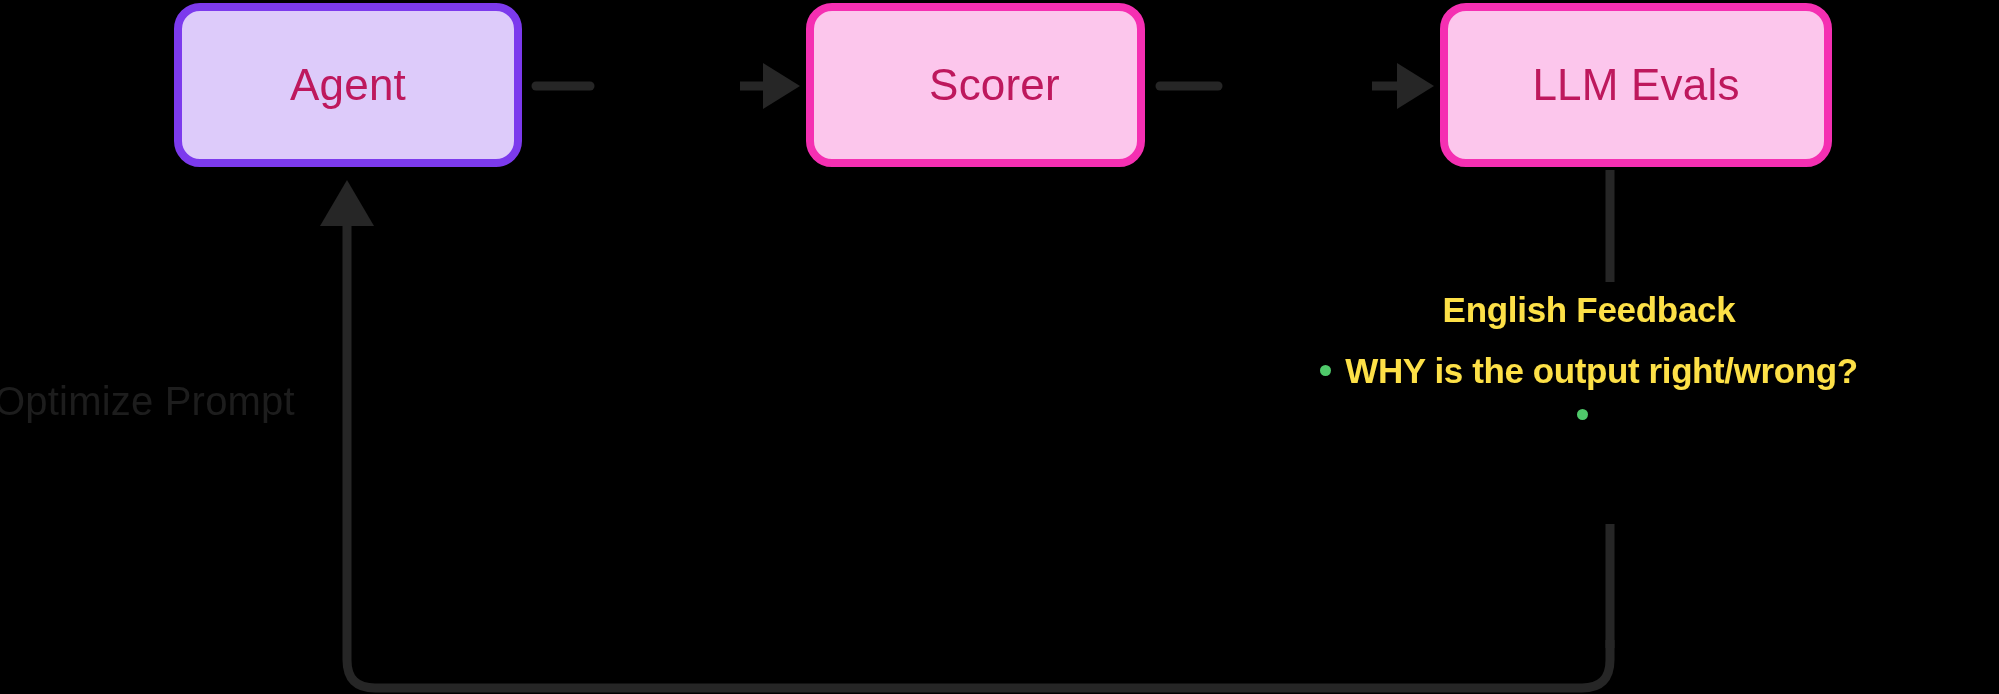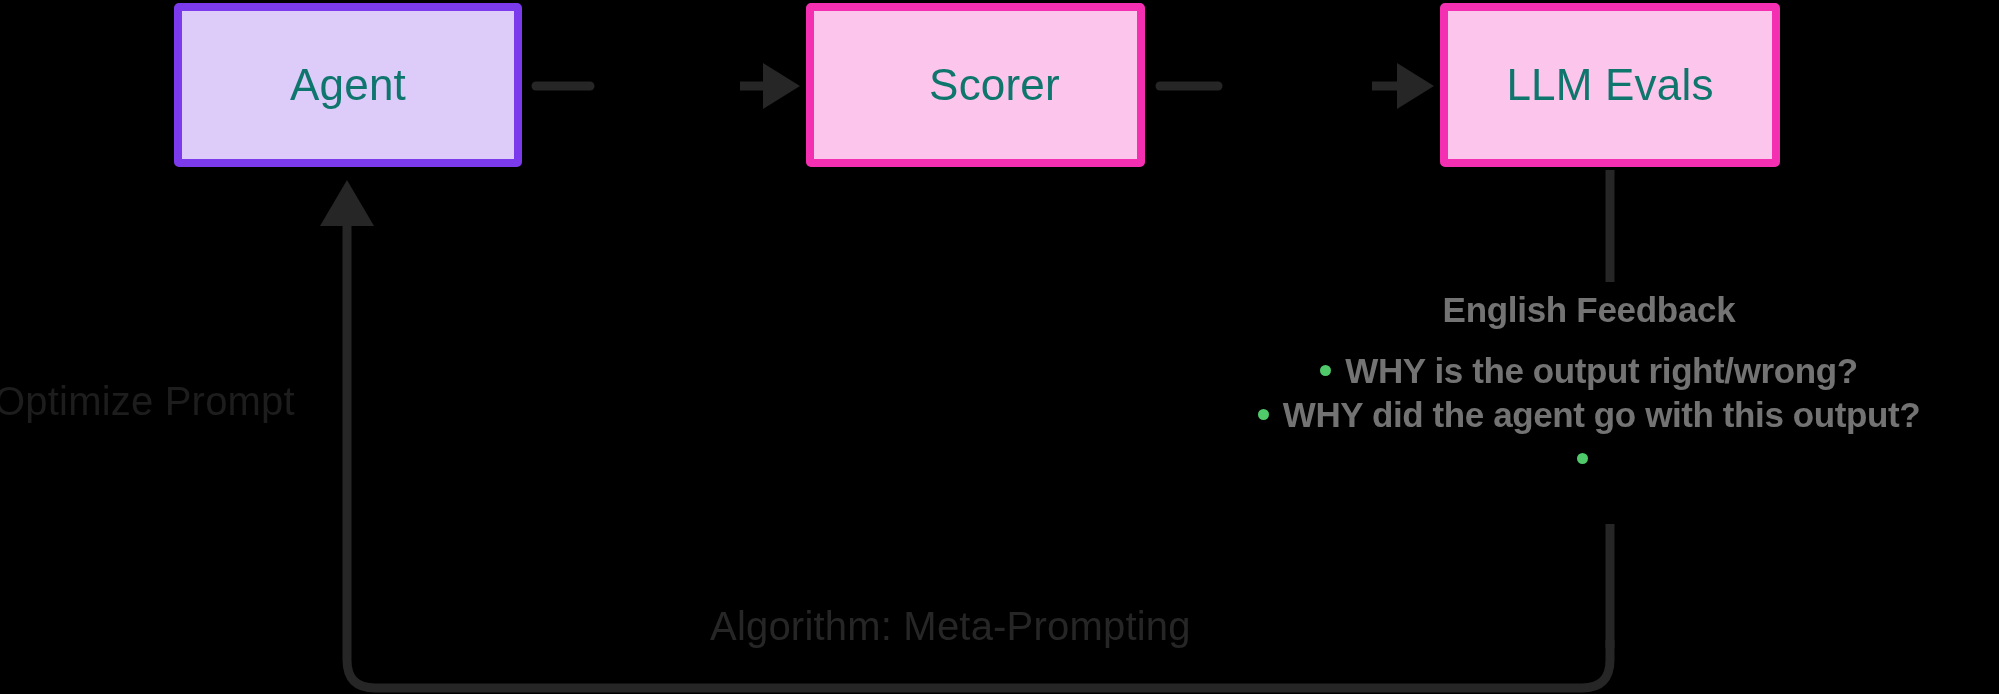--- a/index.html
+++ b/index.html
@@ -28,27 +28,27 @@
     pointer-events: none;
   }
 
   
   .node {
     position: absolute;
     box-sizing: border-box;
     display: flex;
     align-items: center;
     justify-content: center;
-    border-radius: 5px;
+    border-radius: 26px;
     border-style: solid;
     border-width: 8px;
     font-size: 44px;
     font-weight: 400;
     letter-spacing: 0.2px;
-    color: #0f766e;
+    color: #be185d;
   }
   #node-agent {
     left: 174px;
     top: 3px;
     width: 348px;
     height: 164px;
     background: #ddcbfa;
     border-color: #7c3aed;
   }
   #node-scorer {
@@ -56,21 +56,21 @@
     top: 3px;
     width: 339px;
     height: 164px;
     background: #fcc6ec;
     border-color: #f52fb2;
     padding-left: 38px;
   }
   #node-llm-evals {
     left: 1440px;
     top: 3px;
-    width: 340px;
+    width: 392px;
     height: 164px;
     background: #fcc6ec;
     border-color: #f52fb2;
   }
 
   
   .label {
     position: absolute;
     white-space: nowrap;
     font-size: 40px;
@@ -89,21 +89,21 @@
     letter-spacing: 0.2px;
   }
 
   
   #feedback-block {
     position: absolute;
     left: 1180px;
     top: 292px;
     width: 818px;
     text-align: center;
-    color: #737373;
+    color: #fde047;
   }
   #feedback-heading {
     font-size: 35px;
     font-weight: bold;
     letter-spacing: -0.3px;
     line-height: 1.0;
     margin-bottom: 22px;
   }
   #feedback-list {
     list-style: none;
@@ -166,30 +166,26 @@
   <div class="node" id="node-scorer">
     <span>Scorer</span>
   </div>
 
   <div class="node" id="node-llm-evals">
     <span>LLM Evals</span>
   </div>
 
   <div class="label" id="label-optimize-prompt">Optimize Prompt</div>
 
-  <div class="label" id="label-algorithm">Algorithm: Meta-Prompting</div>
 
   <div id="feedback-block">
     <div id="feedback-heading">English Feedback</div>
     <ul id="feedback-list">
       <li>
         <span class="bullet-dot"></span><span>WHY is the output right/wrong?</span>
-      </li>
-      <li>
-        <span class="bullet-dot"></span><span>WHY did the agent go with this output?</span>
       </li>
       <li>
         <span class="bullet-dot"></span>
       </li>
     </ul>
   </div>
 
 </div>
 
 </body></html>

